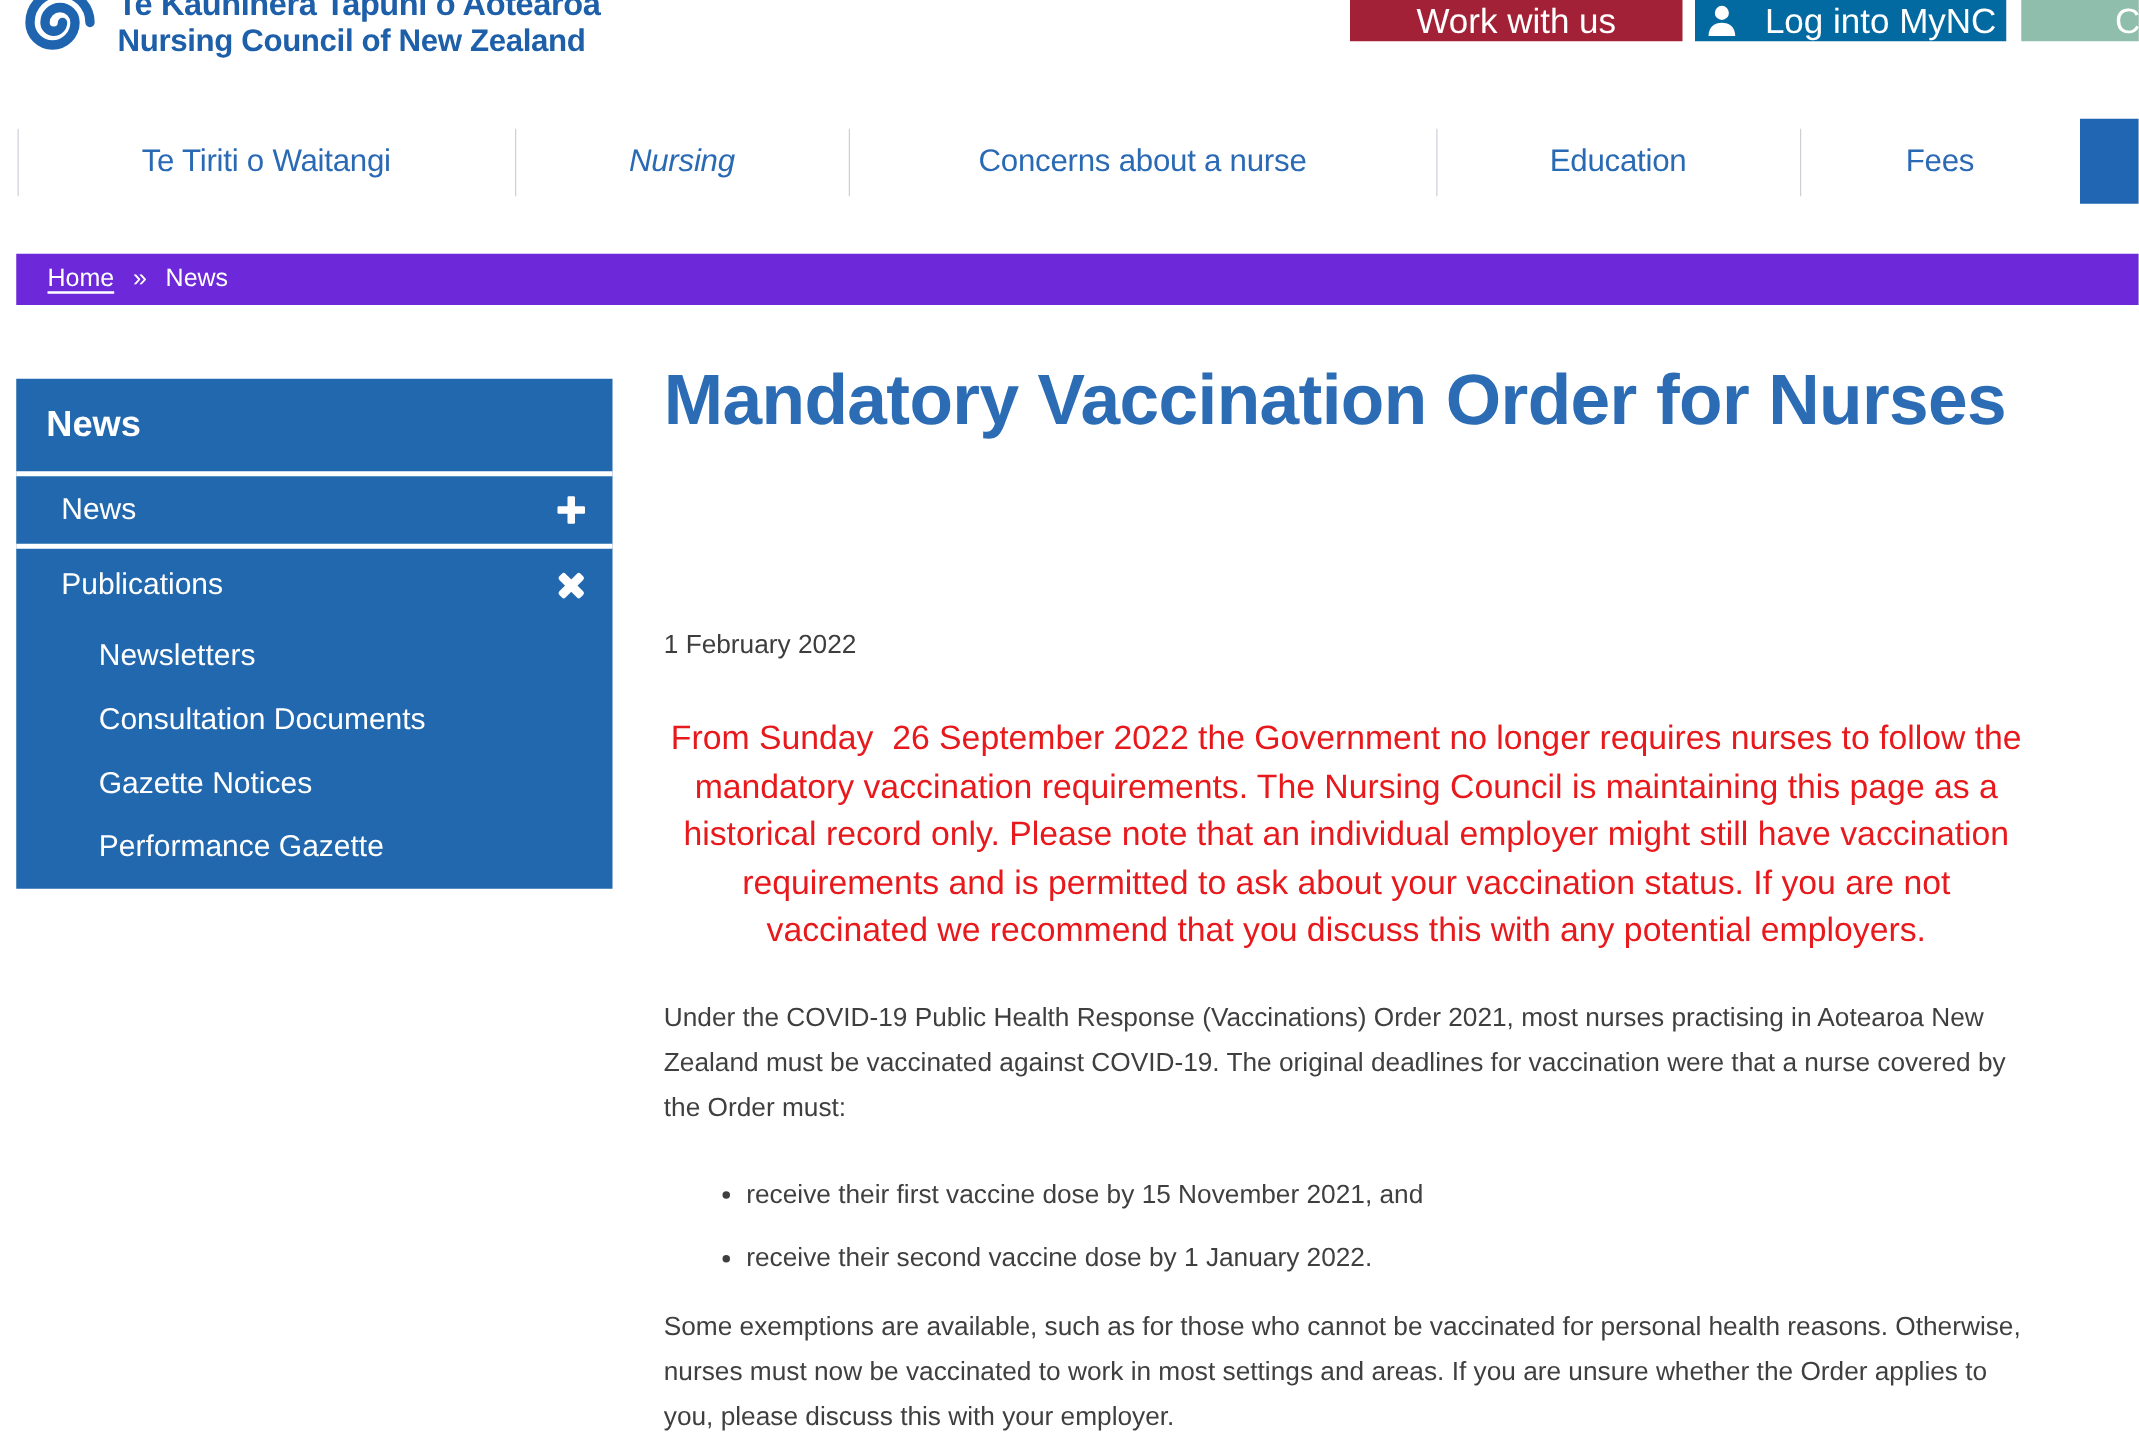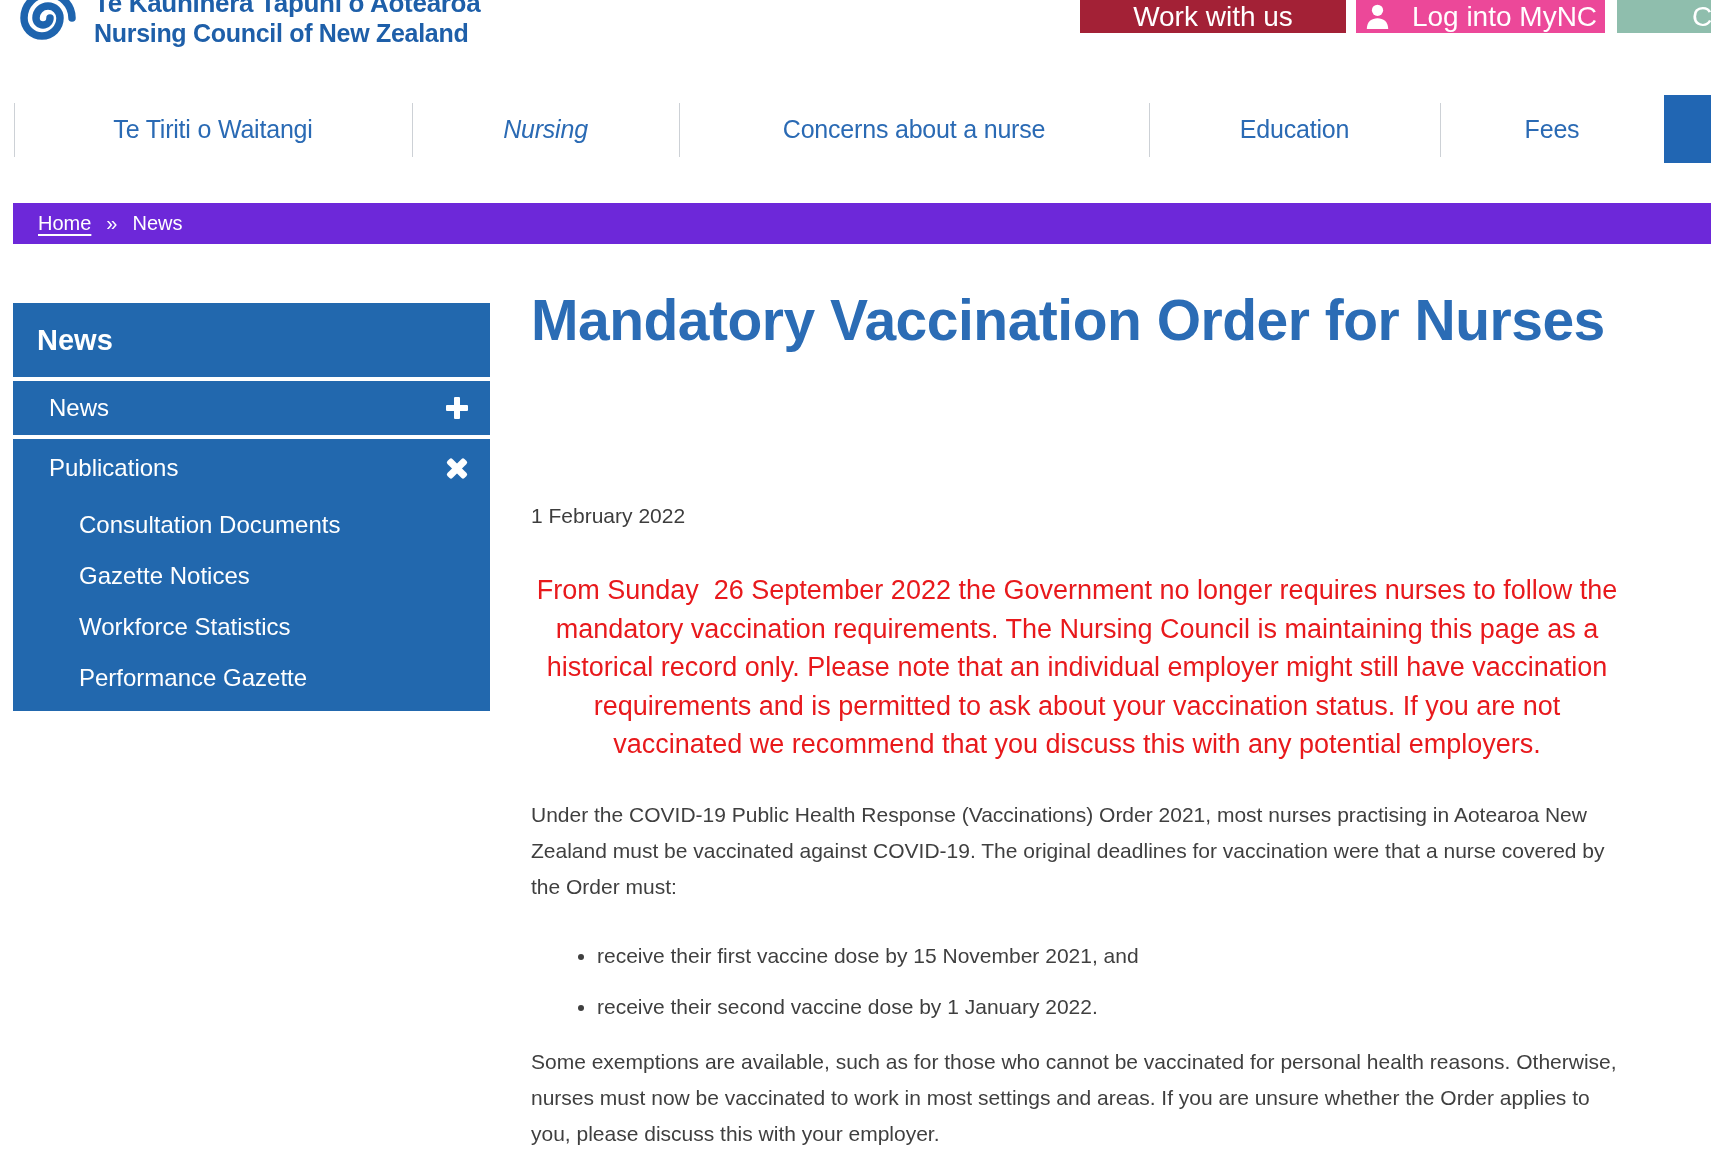--- a/index.html
+++ b/index.html
@@ -11,21 +11,21 @@
 
   
   .logo { position:absolute; left:16px; top:-14px; display:flex; gap:14px; align-items:flex-start; cursor:pointer; }
   .logo-text { padding-top:2px; }
   .logo-line1 { font-size:26px; font-weight:700; color:#1e5fa9; line-height:30px; letter-spacing:-0.3px; }
   .logo-line2 { font-size:25px; font-weight:700; color:#1e5fa9; line-height:30px; letter-spacing:-0.3px; }
 
   .header-btn { position:absolute; top:0; height:33px; display:flex; align-items:center; justify-content:center;
                 color:#fff; font-size:28px; cursor:pointer; }
   .btn-work    { left:1080px; width:266px; background:#a32136; }
-  .btn-login   { left:1356px; width:249px; background:#ec4899; gap:21px; }
+  .btn-login   { left:1356px; width:249px; background:#0369a1; gap:21px; }
   .btn-contact { left:1617px; width:260px; background:#8fbead; justify-content:flex-start; padding-left:75px; }
 
   
   .nav { position:absolute; left:0; top:95px; width:1711px; height:68px; background:#fff; }
   .nav-sep { position:absolute; top:8px; height:54px; width:1px; background:#cdd1d6; }
   .nav-item { position:absolute; top:0; height:68px; display:flex; align-items:center; justify-content:center;
               color:#2a6ab4; font-size:25px; letter-spacing:-0.2px; cursor:pointer; }
   .nav-search { position:absolute; left:1664px; top:0; width:47px; height:68px; background:#2166b3; cursor:pointer; }
 
   
@@ -122,23 +122,23 @@
     <span>News</span>
     <span class="plus-icon"></span>
   </div>
 
   <div class="side-item">
     <span>Publications</span>
     <span class="cross-icon"></span>
   </div>
 
   <div class="side-sub">
+    <div class="side-sub-item">Newsletters</div>
     <div class="side-sub-item">Consultation Documents</div>
     <div class="side-sub-item">Gazette Notices</div>
-    <div class="side-sub-item">Workforce Statistics</div>
     <div class="side-sub-item">Performance Gazette</div>
   </div>
 </div>
 
 <h1 class="article-title">Mandatory Vaccination Order for Nurses</h1>
 
 <div class="article-date">1 February 2022</div>
 
 <div class="article-alert">From Sunday  26 September 2022 the Government no longer requires nurses to follow the mandatory vaccination requirements. The Nursing Council is maintaining this page as a historical record only. Please note that an individual employer might still have vaccination requirements and is permitted to ask about your vaccination status. If you are not vaccinated we recommend that you discuss this with any potential employers.</div>
 

